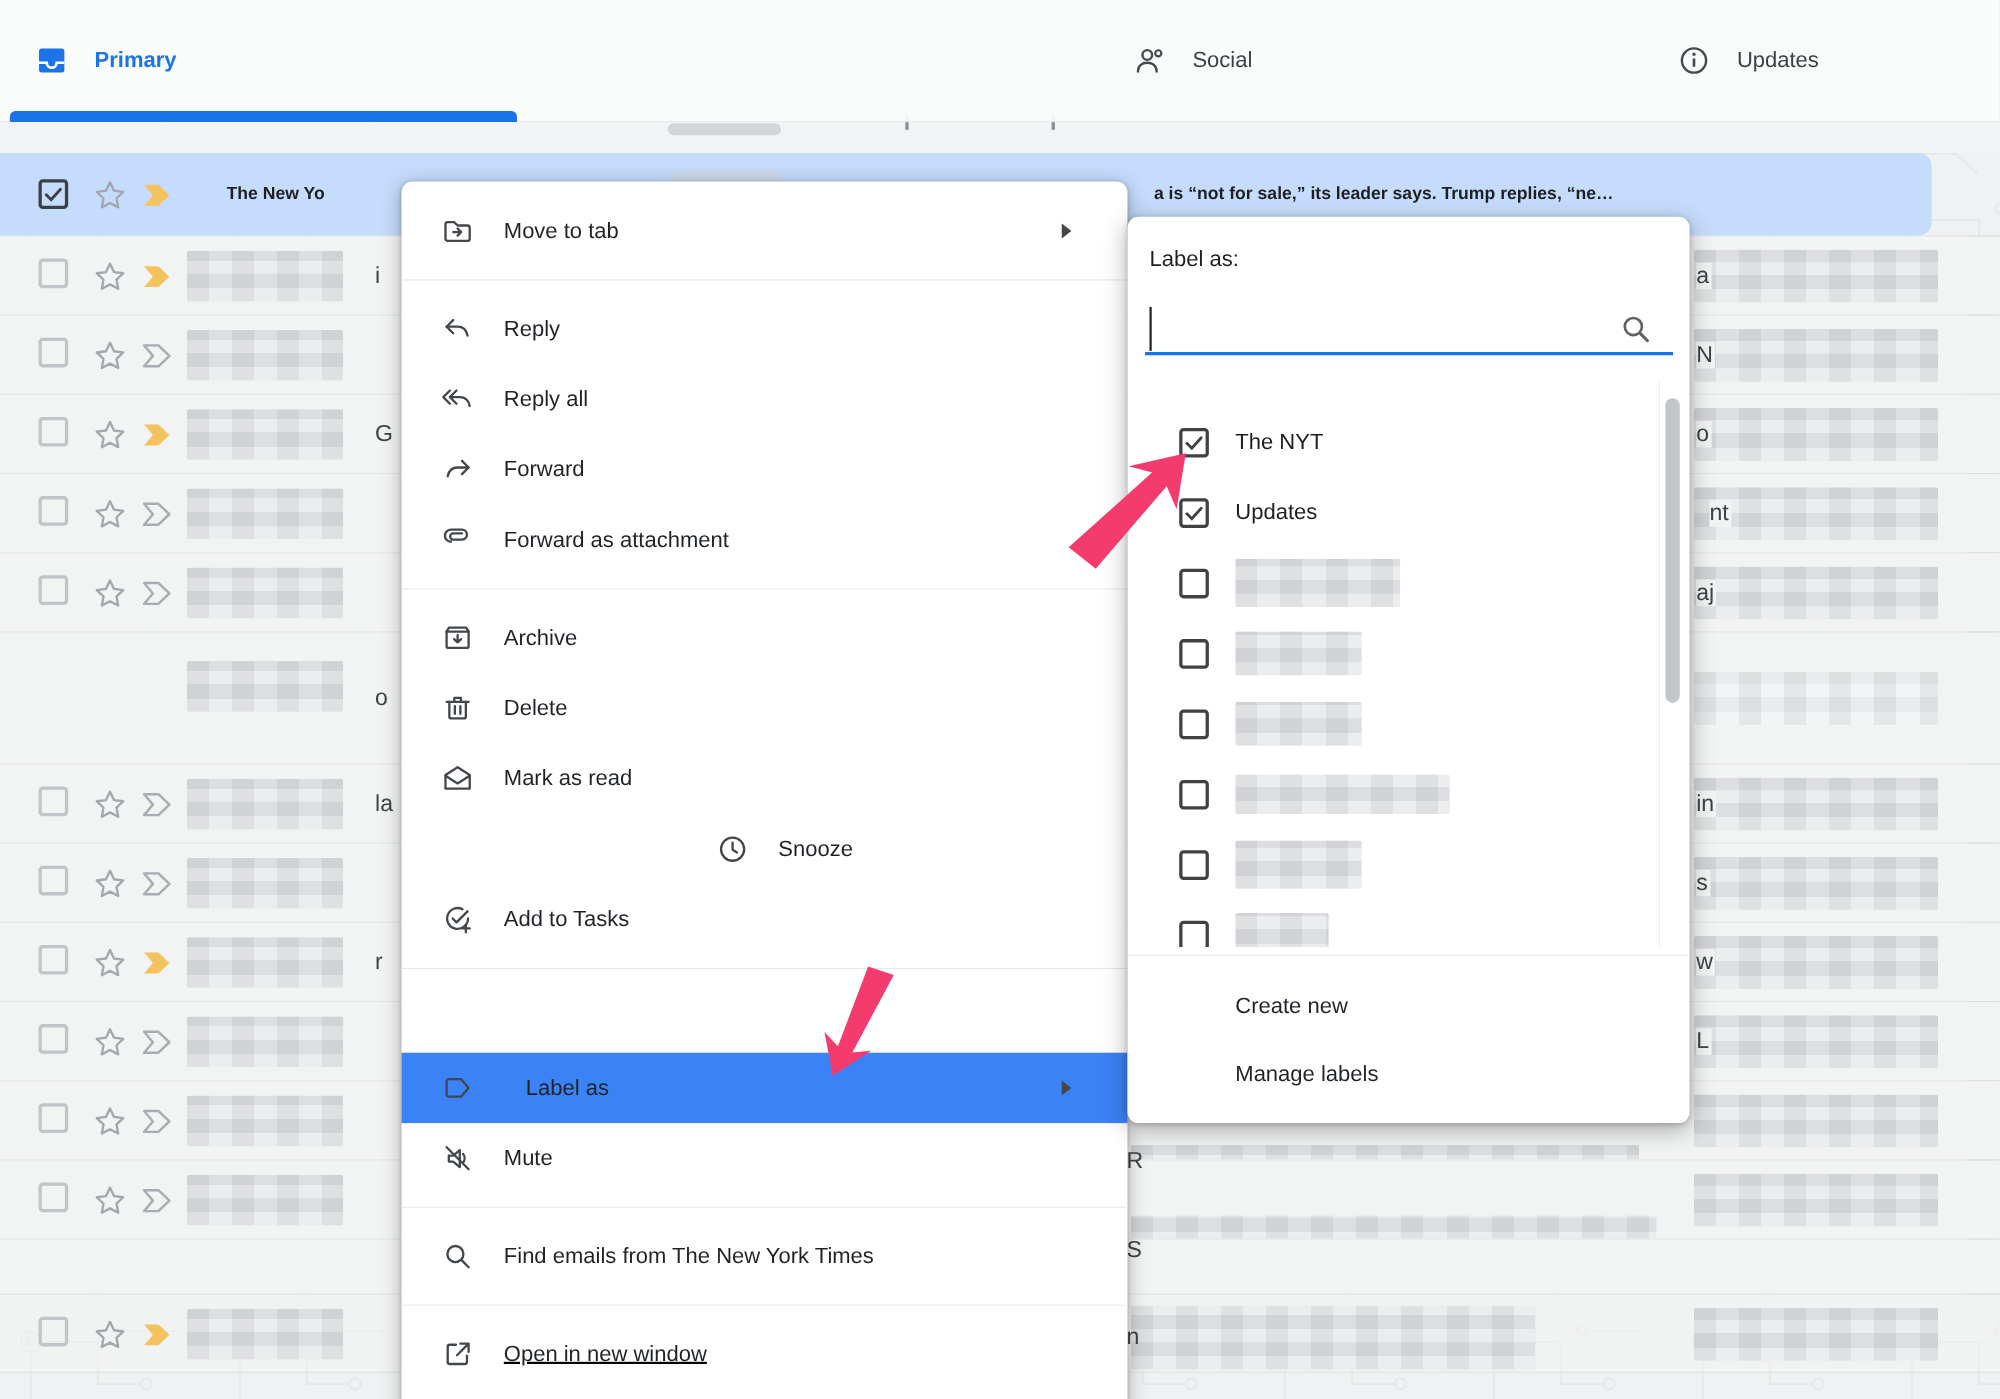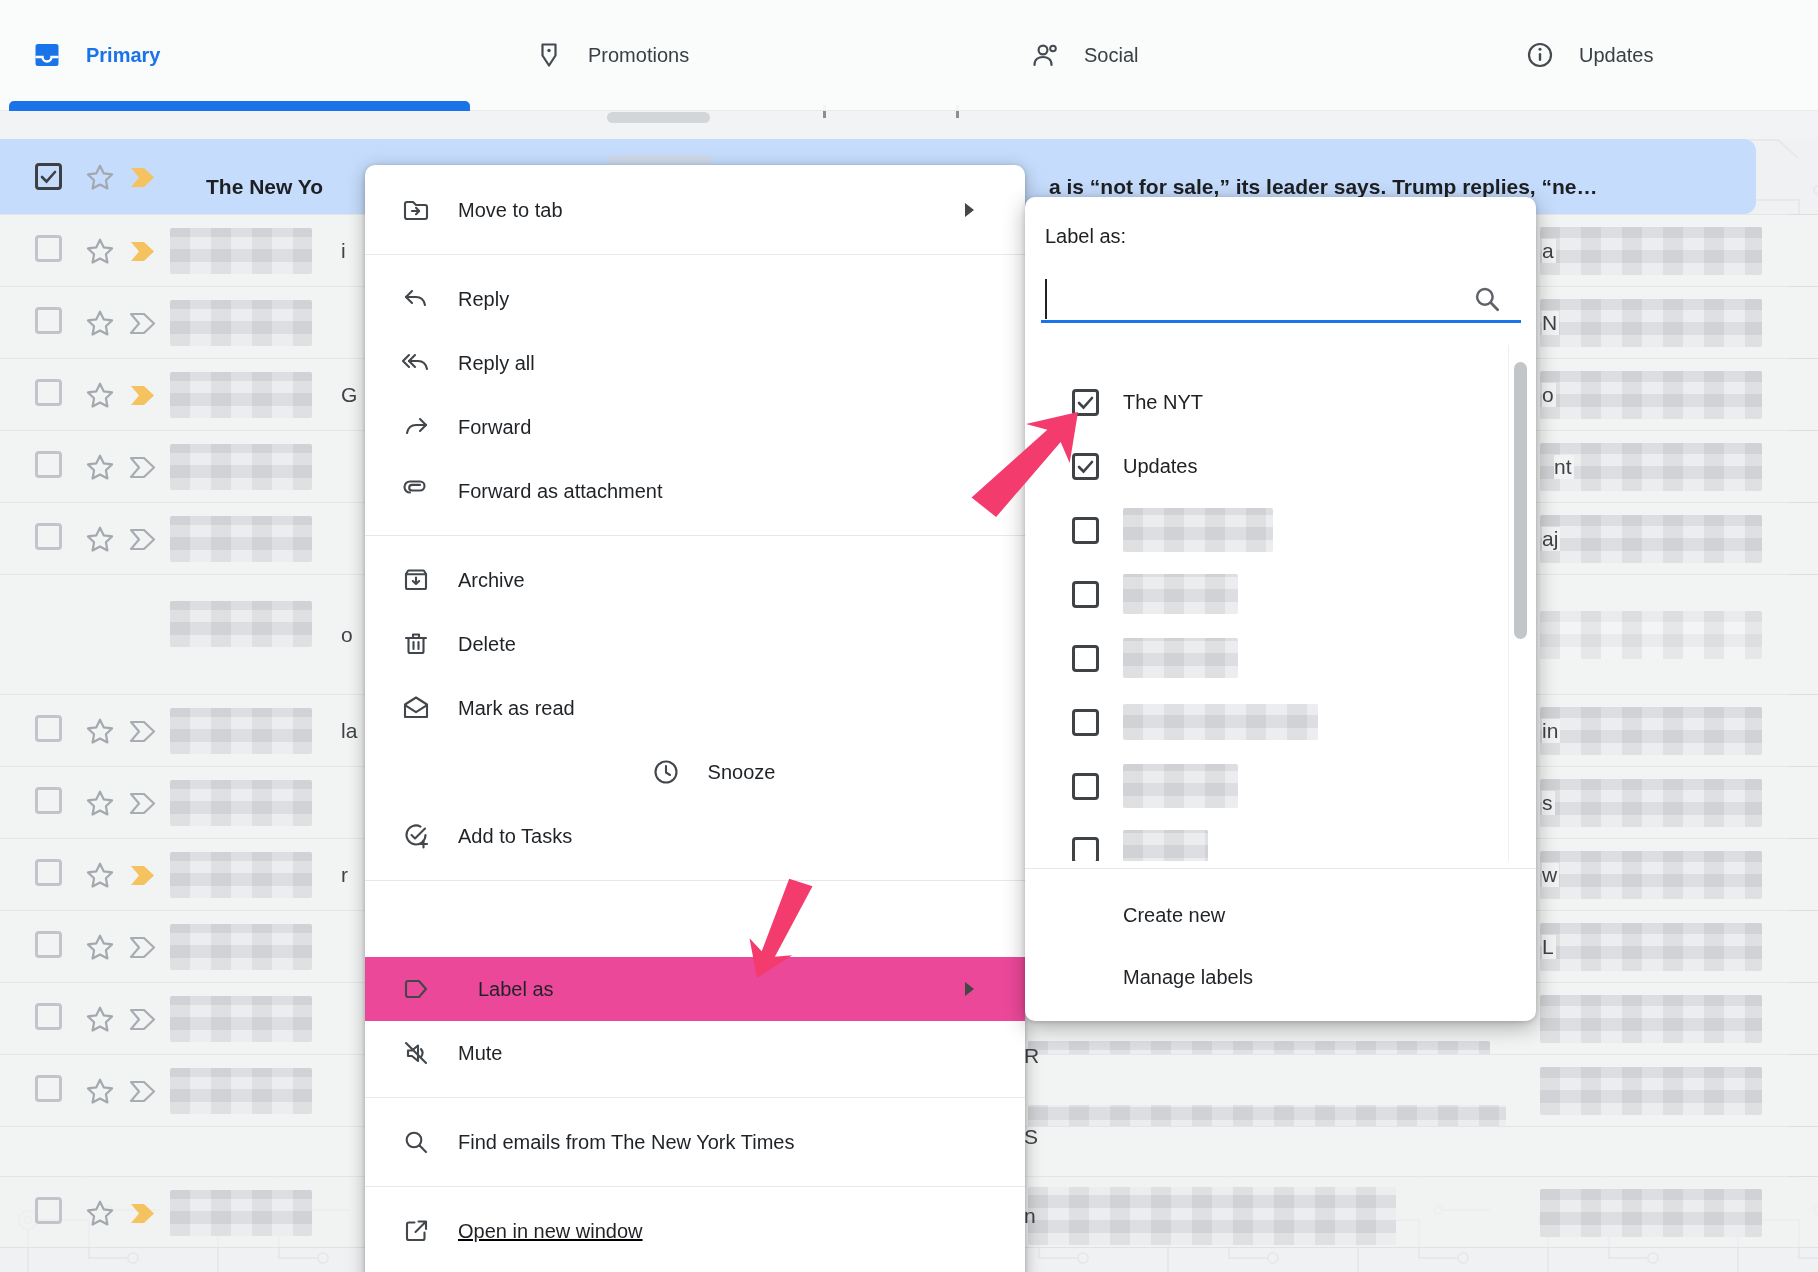--- a/index.html
+++ b/index.html
@@ -40,30 +40,30 @@
       repeating-linear-gradient(90deg, rgba(0,0,0,.055) 0 20px, rgba(0,0,0,0) 20px 41px),
       repeating-linear-gradient(0deg, rgba(255,255,255,.45) 0 12px, rgba(0,0,0,0) 12px 25px);
   }
   .blur.light { background-color:#e9ebed; }
   .frag { position:absolute; color:#3f4347; font-size:21px; white-space:nowrap; }
   .dash-right { position:absolute; width:30px; height:1px; background:#dcdee0; left:1788px; }
 
   
   #selected-row { position:absolute; left:0; top:139px; width:1756px; height:75px;
     background:#c5dcfc; border-radius:0 12px 12px 0; z-index:4; }
-  #selected-row .txt { position:absolute; top:10px; height:75px; display:flex; align-items:center;
-    font-weight:bold; font-size:21px; color:#1d1f21; overflow:hidden; white-space:nowrap; }
+  #selected-row .txt { position:absolute; top:0; height:75px; display:flex; align-items:center;
+    font-weight:bold; font-size:16px; color:#1d1f21; overflow:hidden; white-space:nowrap; }
 
   
   #context-menu { position:absolute; left:365px; top:165px; width:660px; height:1239px;
     background:#ffffff; border-radius:10px 10px 0 0; z-index:10;
     box-shadow:0 4px 18px rgba(0,0,0,.28), 0 1px 4px rgba(0,0,0,.18); }
   .menu-item { position:absolute; left:0; width:660px; height:64px; display:flex; align-items:center;
     padding-left:36px; gap:27px; cursor:default; }
-  .menu-item.highlighted { background:#ec4899;gap:47px; }
+  .menu-item.highlighted { background:#3b82f6;gap:47px; }
   .menu-item .mi-label { font-size:20px; color:#1f2327; white-space:nowrap; }
   .menu-divider { position:absolute; left:0; width:660px; height:1px; background:#e7e8ea; }
   .caret { position:absolute; right:50px; top:50%; margin-top:-7px; }
 
   
   #label-menu { position:absolute; left:1025px; top:197px; width:511px; height:824px;
     background:#ffffff; border-radius:10px; z-index:11;
     box-shadow:0 6px 22px rgba(0,0,0,.3), 0 1px 5px rgba(0,0,0,.16); }
   #label-menu-title { position:absolute; left:20px; top:28px; font-size:20px; color:#1d2023; }
   #label-search { position:absolute; left:16px; top:78px; width:480px; height:48px; }
@@ -311,27 +311,20 @@
   </div>
 
   <div id="tabbar">
     <div class="tab active" style="left:32px;">
       <svg width="30" height="30" viewBox="0 0 30 30">
         <rect x="3.5" y="4" width="23" height="22" rx="2.5" fill="#1a73e8"></rect>
         <path d="M3.5 17 h7 a4.5 4.5 0 0 0 9 0 h7" fill="none" stroke="#ffffff" stroke-width="2.4"></path>
       </svg>
       <span class="tab-label">Primary</span>
     </div>
-    <div class="tab" style="left:534px;">
-      <svg width="30" height="30" viewBox="0 0 30 30">
-        <path d="M8.5 4.5 h13 v11 L15 25.5 8.5 15.5 z" fill="none" stroke="#454a50" stroke-width="2.2" stroke-linejoin="round"></path>
-        <circle cx="15" cy="10.5" r="1.7" fill="#454a50"></circle>
-      </svg>
-      <span class="tab-label">Promotions</span>
-    </div>
     <div class="tab" style="left:1030px;">
       <svg width="30" height="30" viewBox="0 0 30 30">
         <circle cx="13" cy="10" r="4.4" fill="none" stroke="#454a50" stroke-width="2.2"></circle>
         <path d="M4.5 25 c0-5.5 4-8 8.5-8 s8.5 2.5 8.5 8" fill="none" stroke="#454a50" stroke-width="2.2" stroke-linecap="round"></path>
         <circle cx="23" cy="8.5" r="2.8" fill="none" stroke="#454a50" stroke-width="2"></circle>
       </svg>
       <span class="tab-label">Social</span>
     </div>
     <div class="tab" style="left:1525px;">
       <svg width="30" height="30" viewBox="0 0 30 30">

